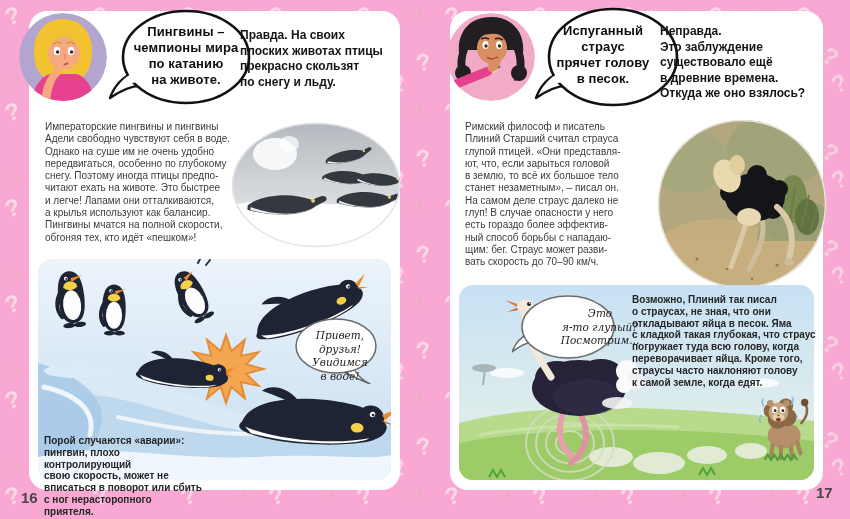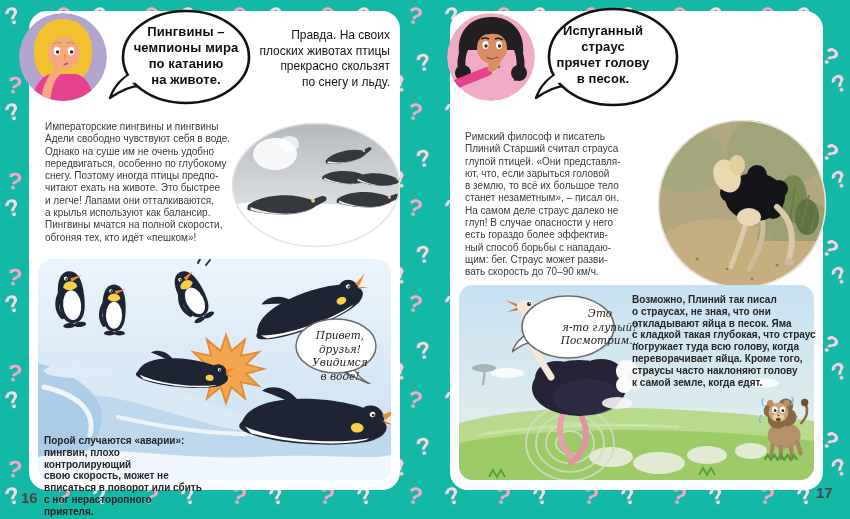--- a/index.html
+++ b/index.html
@@ -1,32 +1,32 @@
 <!DOCTYPE html>
 <html><head>
 <meta charset="utf-8">
 <style>
   html,body{margin:0;padding:0;}
   .stage{
     position:relative;width:850px;height:519px;overflow:hidden;
-    background:#14b8a6;
+    background:#f9a8d4;
     font-family:"Liberation Sans",sans-serif;
   }
   .abs{position:absolute;}
   .page{
     position:absolute;top:11px;width:371px;height:479px;
     background:#ffffff;border-radius:18px;
   }
   .qbubble-text{
     font-weight:bold;font-size:13px;line-height:16px;color:#0e0e0e;
     text-align:center;white-space:pre-line;letter-spacing:.1px;
   }
   .answer-text{
-    font-weight:normal;font-size:12px;line-height:15.5px;color:#151515;
-    text-align:right;white-space:pre-line;
+    font-weight:bold;font-size:12px;line-height:15.5px;color:#151515;
+    text-align:left;white-space:pre-line;
   }
   .body-text{
     font-size:10px;line-height:12.3px;color:#3b3b3b;white-space:pre-line;
   }
   .caption-text{
     font-weight:bold;font-size:10px;line-height:11.8px;color:#262626;
     text-align:left;white-space:pre-line;
   }
   .cartoon-bubble-text{
     font-family:"DejaVu Serif",serif;font-style:italic;
@@ -236,22 +236,27 @@
   <svg class="abs" style="left:534px;top:4px" width="146" height="110" viewBox="0 0 146 110">
     <path d="M26,68 C13,74 6,82 2,94 C14,86 24,81 34,82 Z" fill="#ffffff" stroke="#111111" stroke-width="2.4" stroke-linejoin="round"></path>
     <ellipse cx="79" cy="53" rx="64" ry="48" fill="#ffffff" stroke="#111111" stroke-width="2.6"></ellipse>
     <path d="M27,68 C18,72 12,78 8,86 C17,80 25,77 33,79 Z" fill="#ffffff"></path>
   </svg>
   <div class="abs qbubble-text" style="left:551px;top:23px;width:104px">Испуганный
 страус
 прячет голову
 в песок.</div>
 
-
-  <div class="abs body-text" style="left:465px;top:131px;width:200px">Римский философ и писатель
+  <div class="abs answer-text" style="left:660px;top:24px;width:156px">Неправда.
+Это заблуждение
+существовало ещё
+в древние времена.
+Откуда же оно взялось?</div>
+
+  <div class="abs body-text" style="left:465px;top:121px;width:200px">Римский философ и писатель
 Плиний Старший считал страуса
 глупой птицей. «Они представля-
 ют, что, если зарыться головой
 в землю, то всё их большое тело
 станет незаметным», – писал он.
 На самом деле страус далеко не
 глуп! В случае опасности у него
 есть гораздо более эффектив-
 ный способ борьбы с нападаю-
 щим: бег. Страус может разви-

